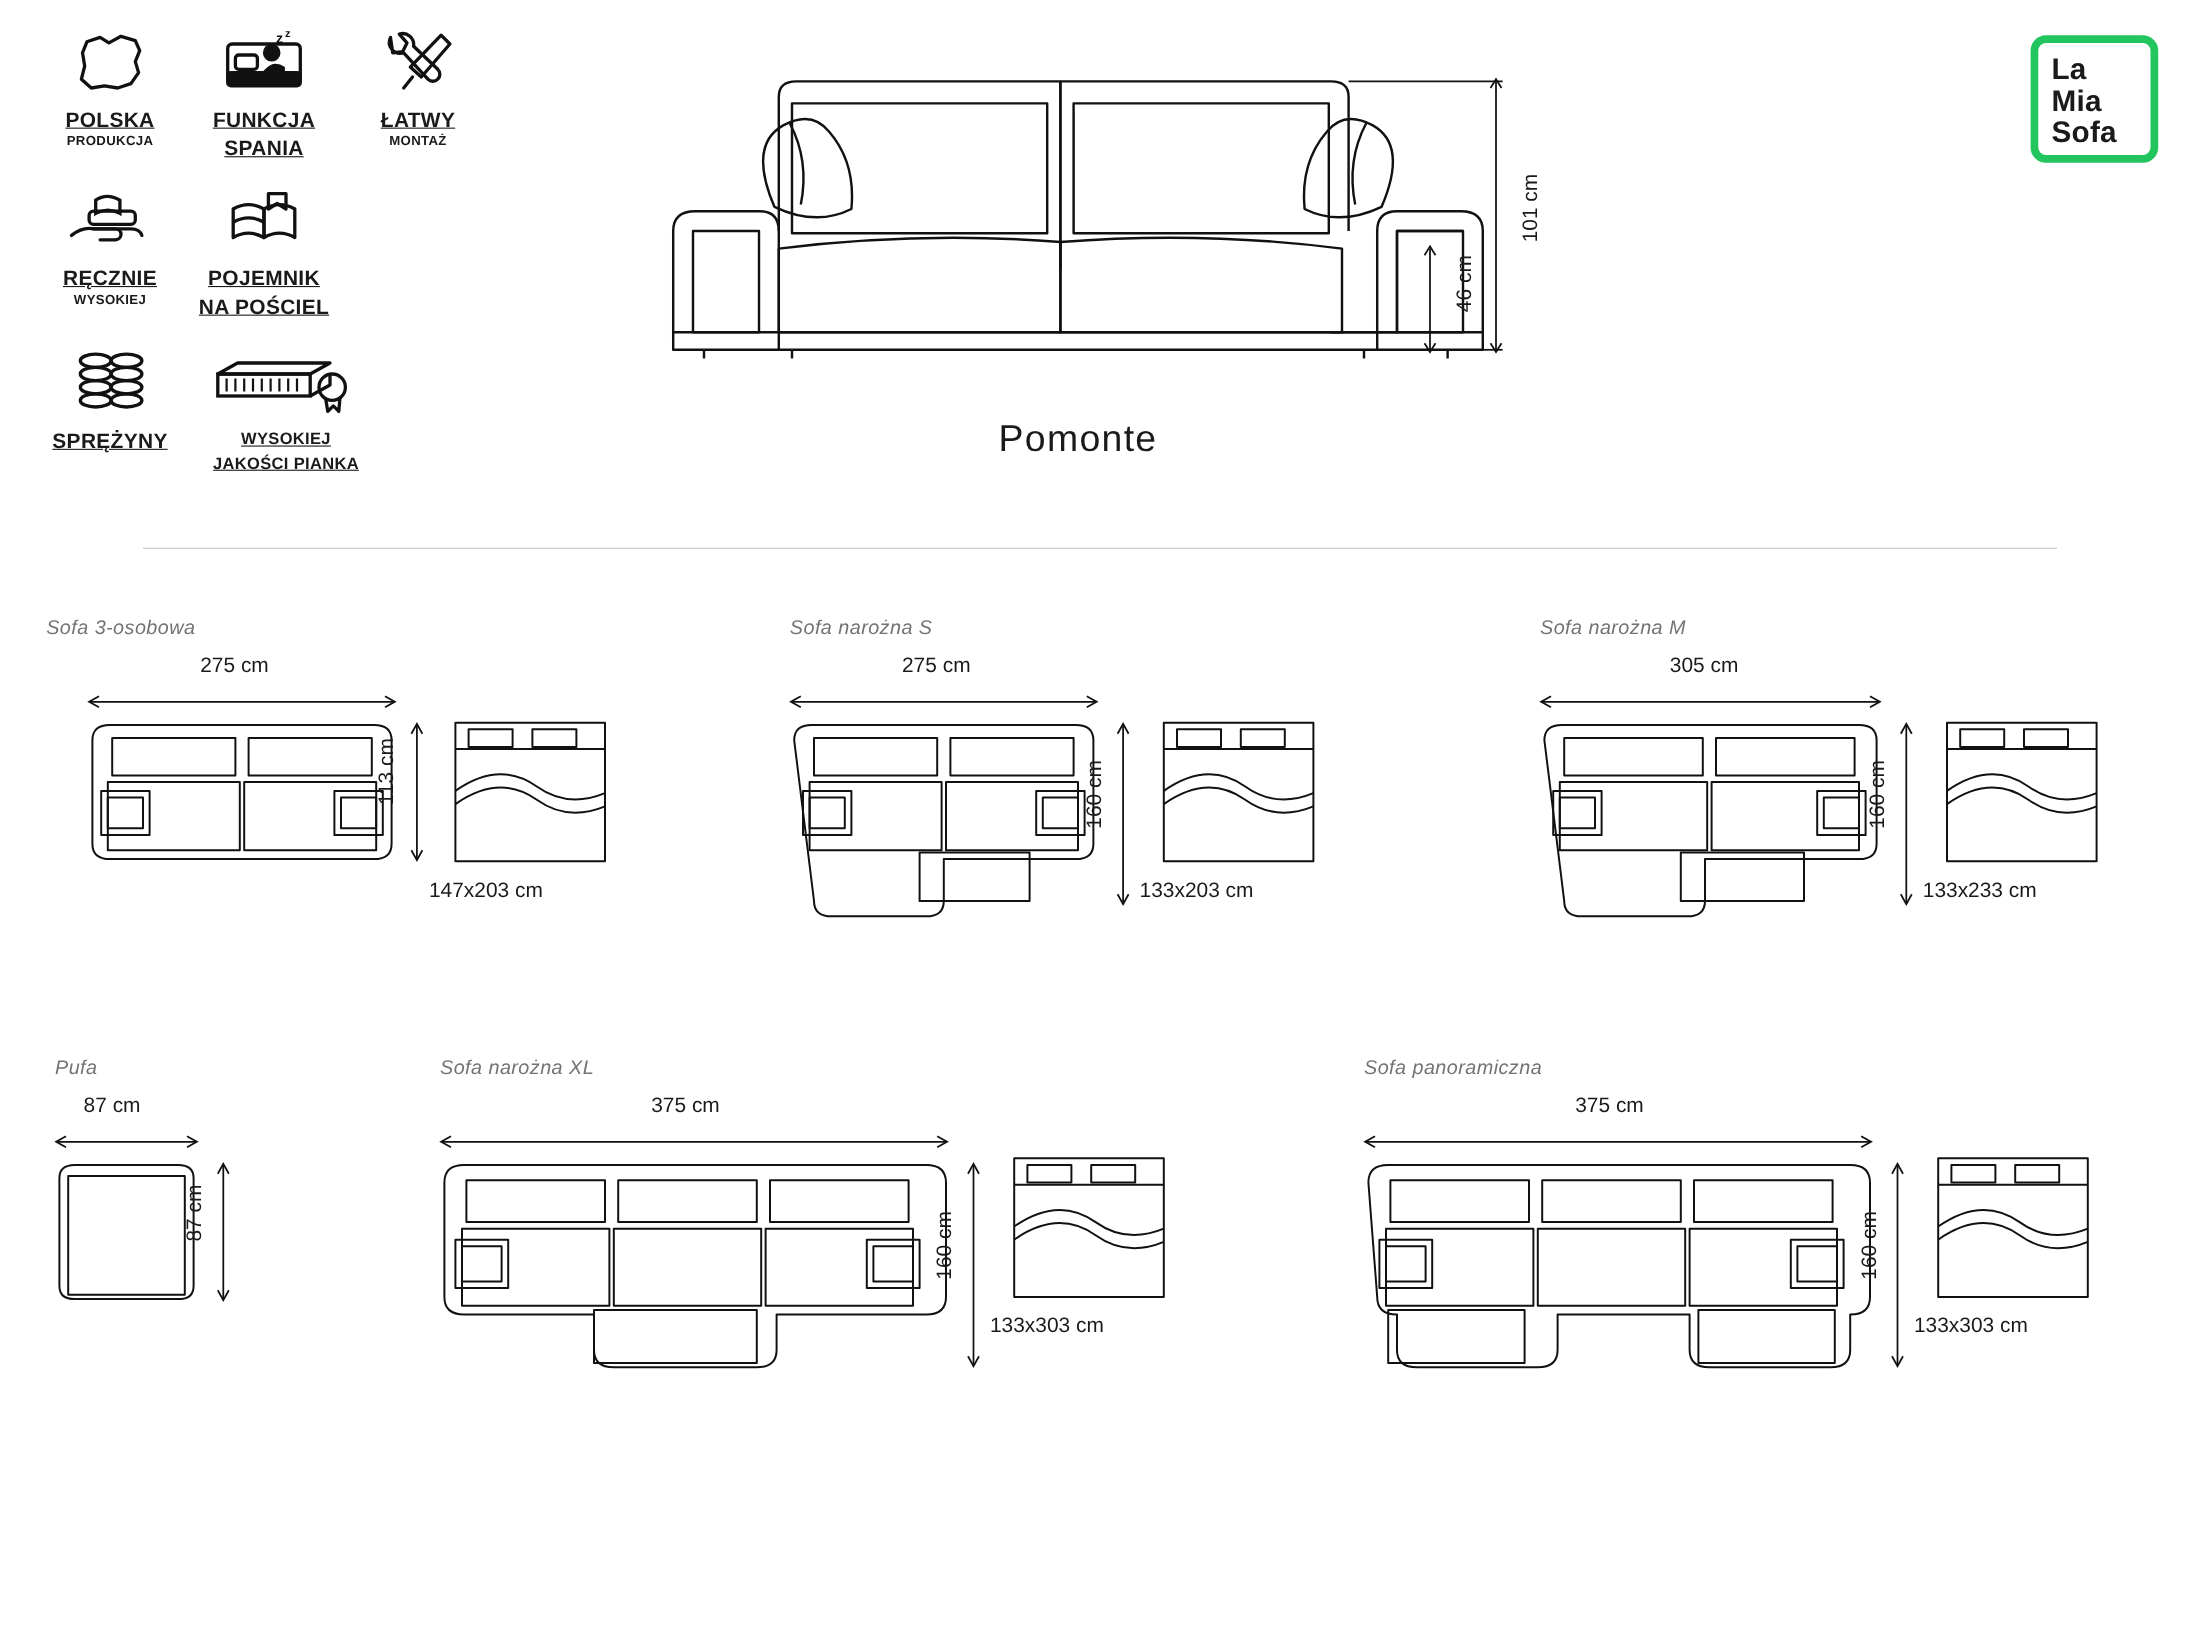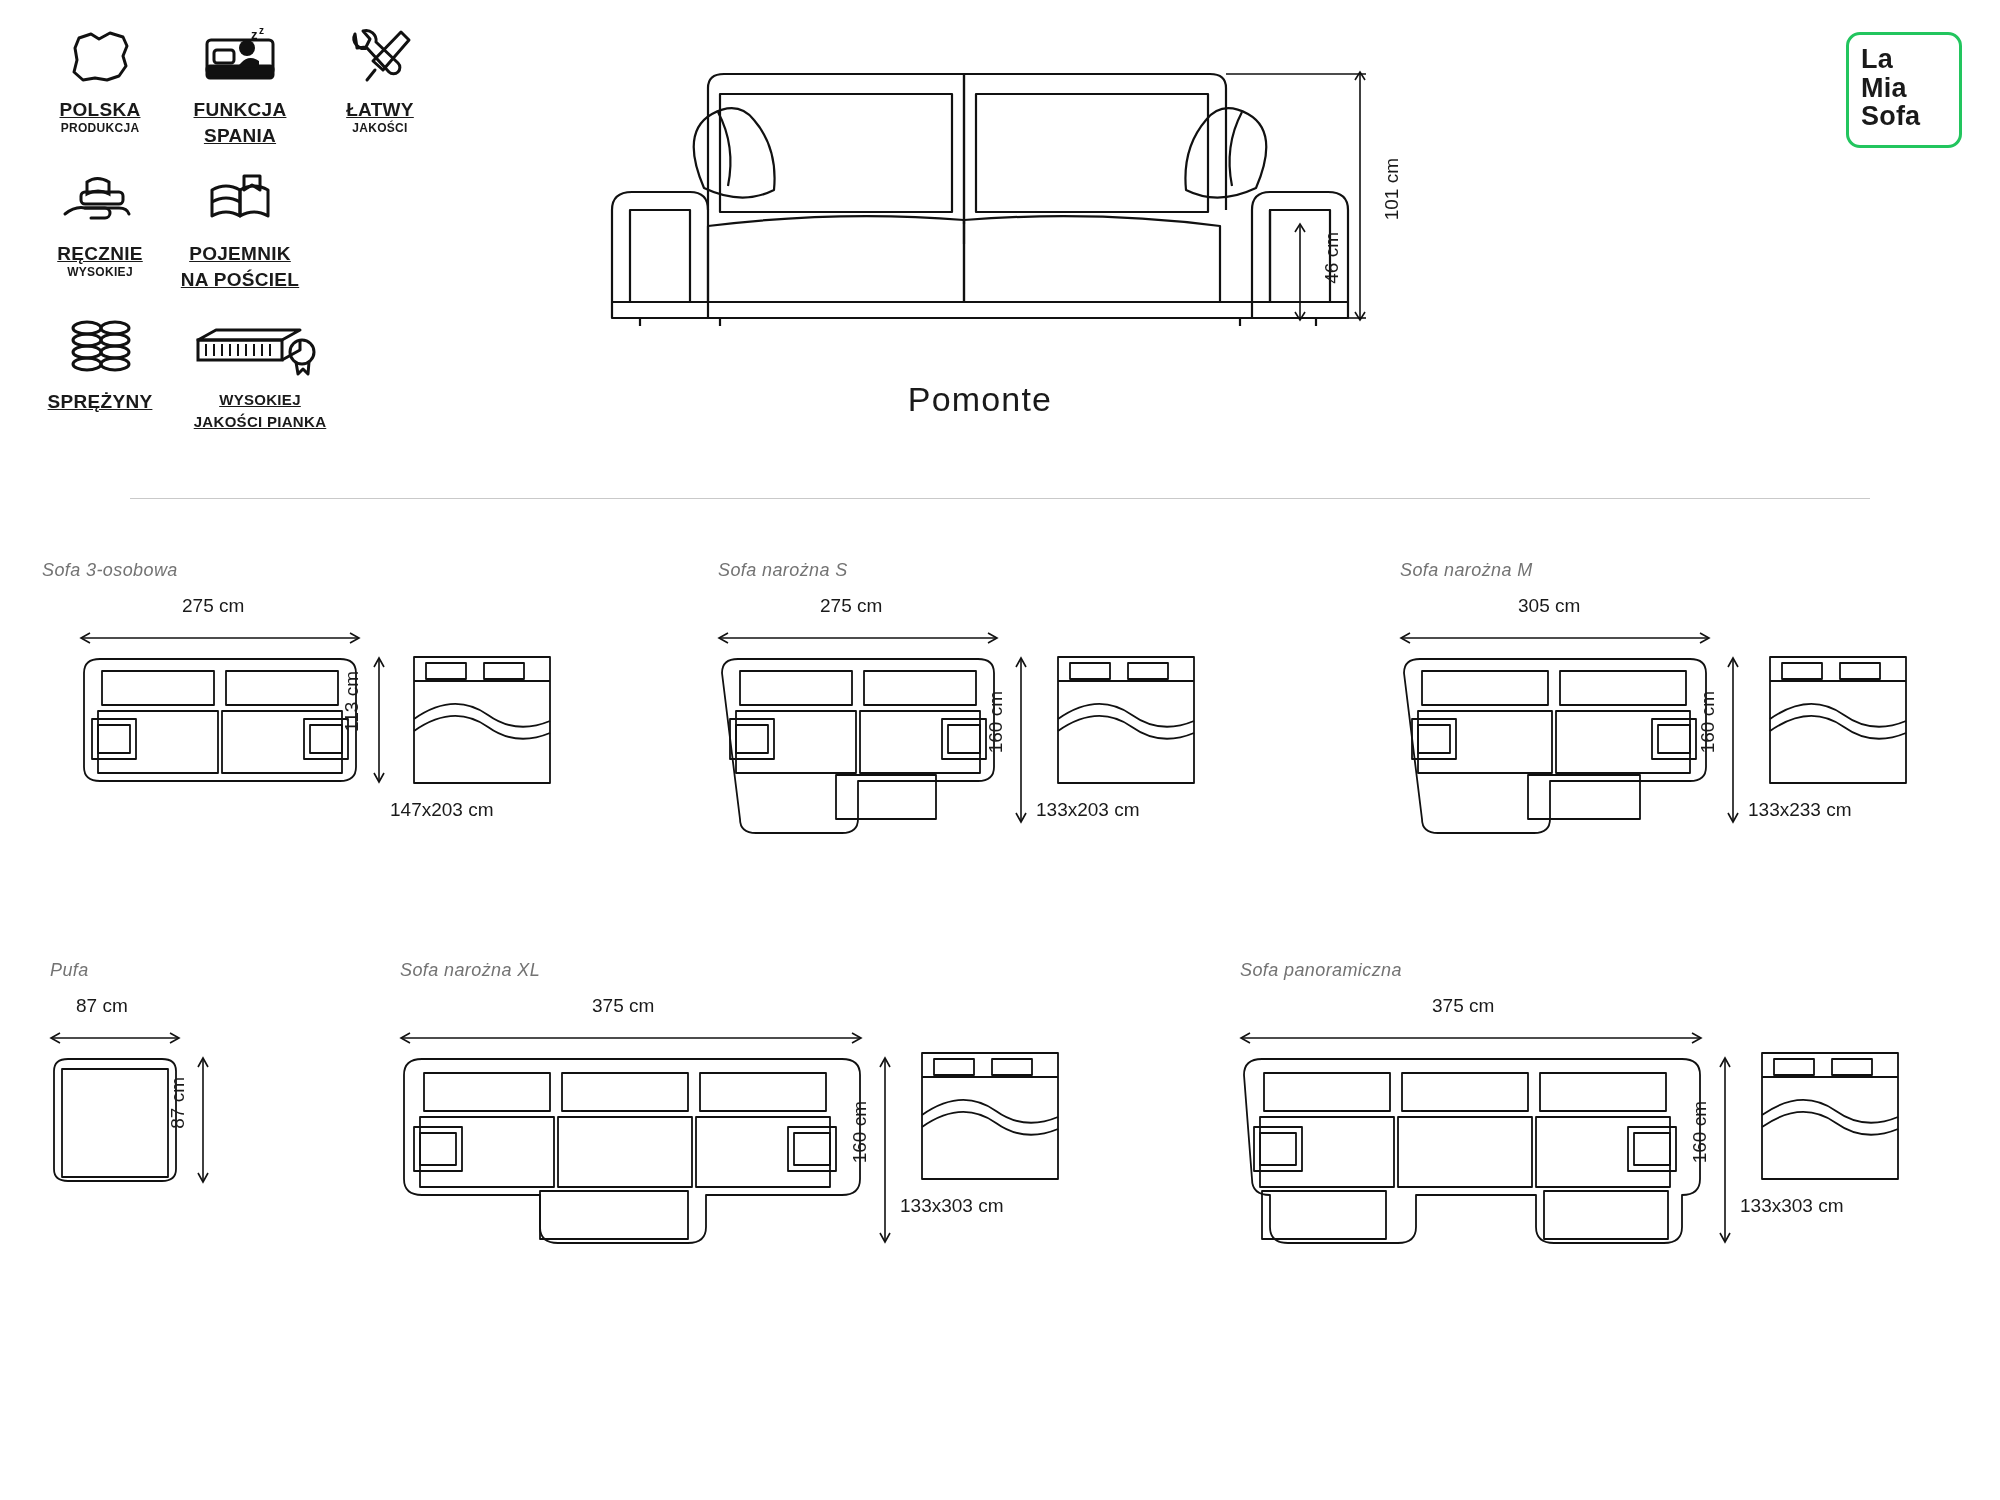--- a/index.html
+++ b/index.html
@@ -56,21 +56,21 @@
   }
   .feat-small .feat-l1 { font-size: 15px; }
 
   
   #logo {
     position: absolute;
     right: 38px;
     top: 32px;
     width: 116px;
     height: 116px;
-    border: 3px solid #22c55e;
+    border: 7px solid #22c55e;
     border-radius: 14px;
     box-sizing: border-box;
     padding: 10px 0 0 12px;
   }
   #logo div {
     font-size: 27px;
     font-weight: bold;
     line-height: 1.06;
     letter-spacing: .2px;
   }
@@ -167,21 +167,21 @@
 
     <div class="feat">
       <div class="feat-ico">
         <svg width="70" height="62" viewBox="0 0 70 62">
           <path d="M10 8 a10 10 0 0 0 12 14 L44 46 a6 6 0 0 0 9 -9 L31 16 a10 10 0 0 0 -13 -11 l7 8 -4 8 -9 1 z" fill="none" stroke="#111" stroke-width="3" stroke-linejoin="round"></path>
           <path d="M56 6 l8 8 -26 30 -10 -9 z" fill="none" stroke="#111" stroke-width="3" stroke-linejoin="round"></path>
           <path d="M30 44 l-8 10" stroke="#111" stroke-width="3" stroke-linecap="round"></path>
         </svg>
       </div>
       <div class="feat-l1">ŁATWY</div>
-      <div class="feat-l2">JAKOŚCI</div>
+      <div class="feat-l2">MONTAŻ</div>
     </div>
   </div>
 
   <div class="feat-row" style="margin-top:18px">
     <div class="feat">
       <div class="feat-ico">
         <svg width="78" height="62" viewBox="0 0 78 62">
           <path d="M26 12 q10 -7 22 0 v12 q-11 -6 -22 0 z" fill="none" stroke="#111" stroke-width="3"></path>
           <rect x="20" y="22" width="42" height="12" rx="4" fill="none" stroke="#111" stroke-width="3"></rect>
           <path d="M4 44 q10 -8 20 -6 h20 a5 5 0 0 1 0 10 h-14" fill="none" stroke="#111" stroke-width="3" stroke-linecap="round"></path>

